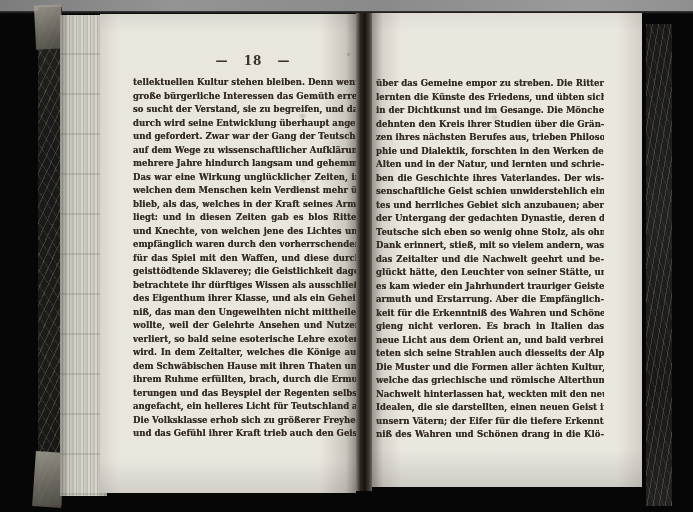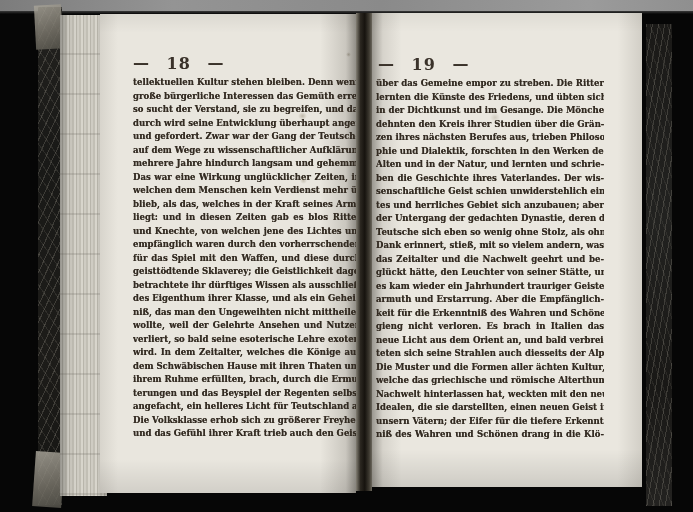--- a/index.html
+++ b/index.html
@@ -67,22 +67,22 @@
   
   .cover-right{
     position:absolute;left:646px;top:24px;width:26px;height:482px;
     background:
       repeating-linear-gradient(100deg, rgba(150,146,134,0.28) 0 1px, transparent 1px 6px),
       repeating-linear-gradient(70deg, rgba(110,106,96,0.20) 0 1px, transparent 1px 8px),
       linear-gradient(180deg,#1a1917,#222220 40%,#191816 75%,#232220);
   }
   
   .page-header{
-    position:absolute;width:240px;text-align:left;
-    font-size:16px;font-weight:700;color:#3a322a;word-spacing:10px;
+    position:absolute;width:240px;text-align:center;
+    font-size:12px;font-weight:700;color:#3a322a;word-spacing:10px;
     letter-spacing:1px;
   }
   .page-left .page-header{left:33px;top:40px;}
   .page-right .page-header{left:6px;top:42px;}
   .page-text{
     position:absolute;width:240px;
     transform:scaleX(0.95);transform-origin:left top;
     color:#332b22;font-weight:700;font-size:9px;
     text-shadow:0 0 .4px rgba(51,43,34,0.75);
   }
@@ -143,21 +143,20 @@
           <div class="text-line">und das Gefühl ihrer Kraft trieb auch den Geist</div>
         </div>
       <div class="stain stain-a"></div>
       <div class="stain stain-b"></div>
       <div class="stain stain-c"></div>
     </div>
 
     <div class="gutter"></div>
 
     <div class="page page-right">
-      <div class="page-header">— 19 —</div>
       <div class="page-text">
           <div class="text-line">über das Gemeine empor zu streben. Die Ritter</div>
           <div class="text-line">lernten die Künste des Friedens, und übten sich</div>
           <div class="text-line">in der Dichtkunst und im Gesange. Die Mönche</div>
           <div class="text-line">dehnten den Kreis ihrer Studien über die Grän-</div>
           <div class="text-line">zen ihres nächsten Berufes aus, trieben Philoso-</div>
           <div class="text-line">phie und Dialektik, forschten in den Werken der</div>
           <div class="text-line">Alten und in der Natur, und lernten und schrie-</div>
           <div class="text-line">ben die Geschichte ihres Vaterlandes. Der wis-</div>
           <div class="text-line">senschaftliche Geist schien unwiderstehlich ein wei-</div>

